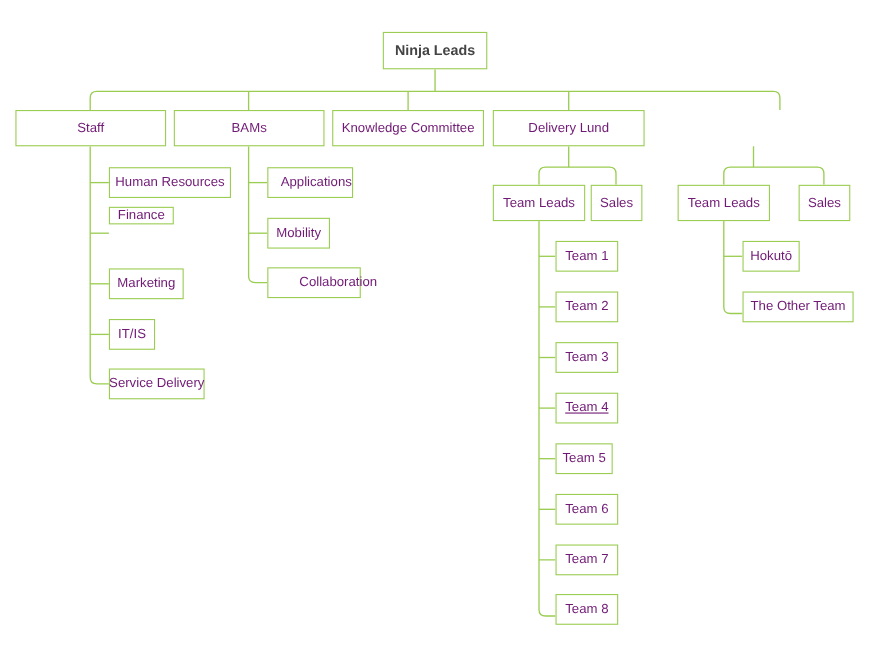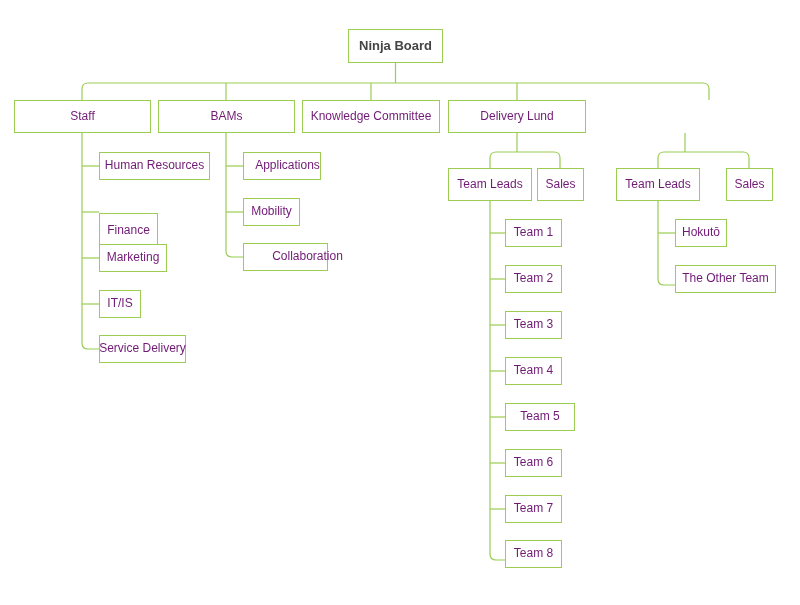--- a/index.html
+++ b/index.html
@@ -90,21 +90,21 @@
     <path d="M 490 509 L 505 509"></path>
 
     <path d="M 685 133 L 685 152"></path>
     <path d="M 658 168 L 658 158 Q 658 152 664 152 L 743 152 Q 749 152 749 158 L 749 168"></path>
 
     <path d="M 658 201 L 658 279 Q 658 285 664 285 L 675 285"></path>
     <path d="M 658 233 L 675 233"></path>
   </svg>
 
   <div class="node root" style="left:348px; top:29px; width:95px; height:34px;">
-    <span class="node-label">Ninja Board</span>
+    <span class="node-label">Ninja Leads</span>
   </div>
 
   <div class="node" style="left:14px; top:100px; width:137px; height:33px;">
     <span class="node-label">Staff</span>
   </div>
 
   <div class="node" style="left:158px; top:100px; width:137px; height:33px;">
     <span class="node-label">BAMs</span>
   </div>
 
@@ -113,21 +113,21 @@
   </div>
 
   <div class="node" style="left:448px; top:100px; width:138px; height:33px;">
     <span class="node-label">Delivery Lund</span>
   </div>
 
 
   <div class="node" style="left:99px; top:152px; width:111px; height:28px;">
     <span class="node-label">Human Resources</span>
   </div>
-  <div class="node" style="left:99px; top:213px; width:59px; height:36px;text-align:center;">
+  <div class="node" style="left:99px; top:188px; width:59px; height:16px;text-align:center;">
     <span class="node-label">Finance</span>
   </div>
   <div class="node" style="left:99px; top:244px; width:68px; height:28px;">
     <span class="node-label">Marketing</span>
   </div>
   <div class="node" style="left:99px; top:290px; width:42px; height:28px;">
     <span class="node-label">IT/IS</span>
   </div>
   <div class="node" style="left:99px; top:335px; width:87px; height:28px;">
     <span class="node-label">Service Delivery</span>
@@ -152,24 +152,24 @@
 
   <div class="node" style="left:505px; top:219px; width:57px; height:28px;">
     <span class="node-label">Team 1</span>
   </div>
   <div class="node" style="left:505px; top:265px; width:57px; height:28px;">
     <span class="node-label">Team 2</span>
   </div>
   <div class="node" style="left:505px; top:311px; width:57px; height:28px;">
     <span class="node-label">Team 3</span>
   </div>
-  <div class="node" style="left:505px; top:357px; width:57px; height:28px;">
+  <div class="node" style="left:505px; top:357px; width:57px; height:28px;text-decoration:underline;">
     <span class="node-label">Team 4</span>
   </div>
-  <div class="node" style="left:505px; top:403px; width:70px; height:28px;">
+  <div class="node" style="left:505px; top:403px; width:52px; height:28px;">
     <span class="node-label">Team 5</span>
   </div>
   <div class="node" style="left:505px; top:449px; width:57px; height:28px;">
     <span class="node-label">Team 6</span>
   </div>
   <div class="node" style="left:505px; top:495px; width:57px; height:28px;">
     <span class="node-label">Team 7</span>
   </div>
   <div class="node" style="left:505px; top:540px; width:57px; height:28px;">
     <span class="node-label">Team 8</span>

